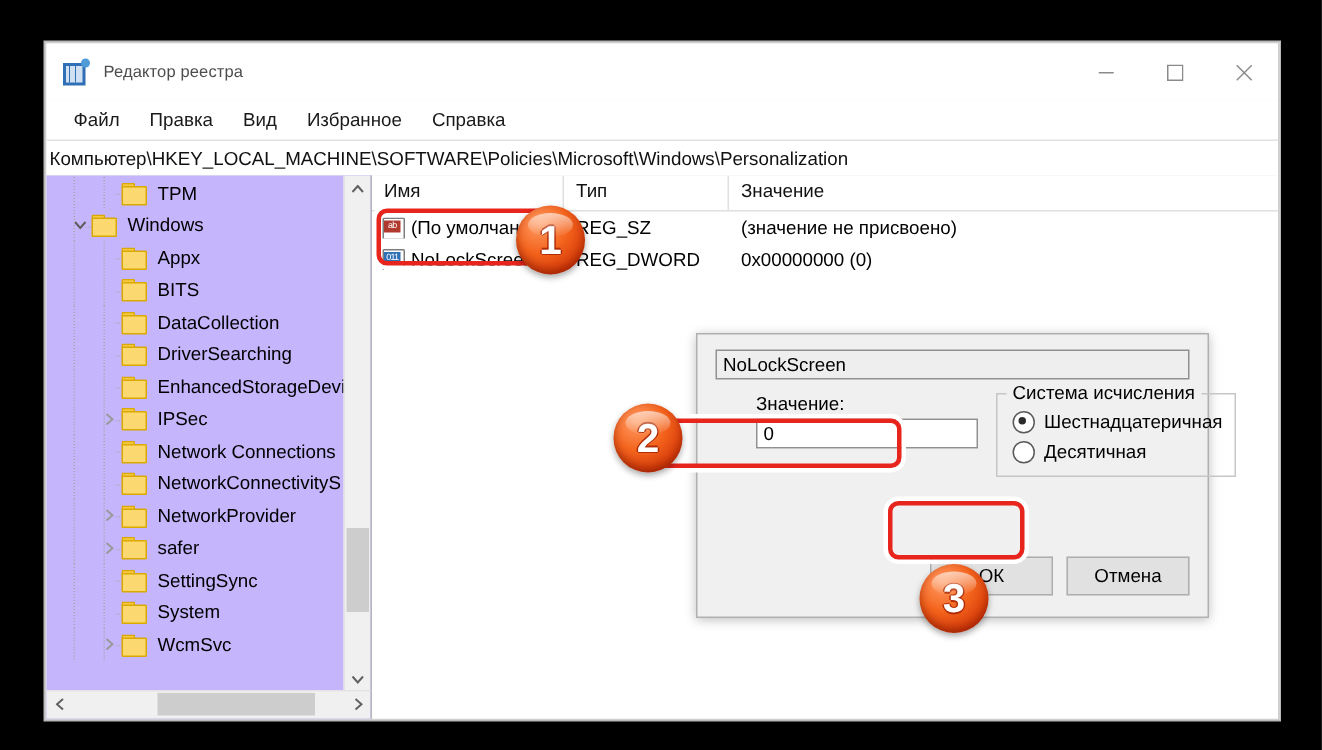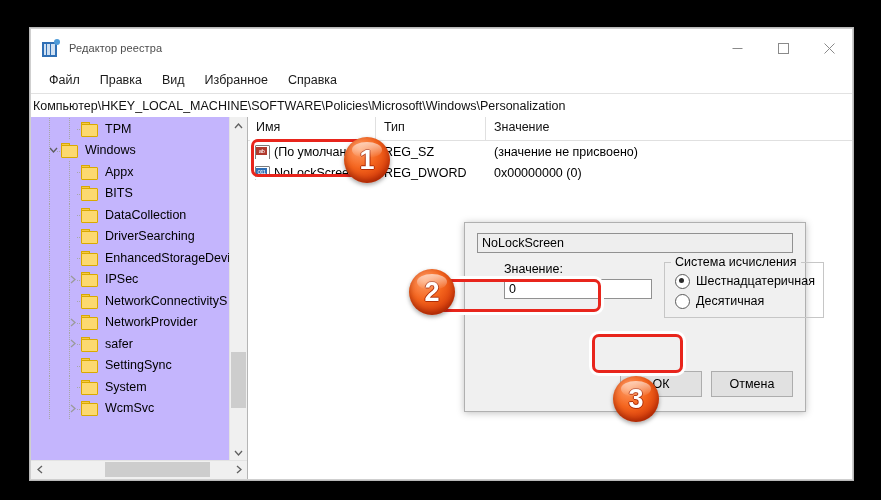--- a/index.html
+++ b/index.html
@@ -250,20 +250,31 @@
             </div>
             <div class="tnode">
               <div class="vdots" style="left: 18px;"></div>
               <div class="vdots" style="left: 38px;"></div>
               <div class="hdash" style="left: 46px; width: 7px; top: 11px;"></div>
               <div class="exp" style="margin-left: 34px;"></div>
               <div class="folder">
                 <div class="tab"></div>
                 <div class="body"></div>
               </div>
+              <span class="tlabel">Network Connections</span>
+            </div>
+            <div class="tnode">
+              <div class="vdots" style="left: 18px;"></div>
+              <div class="vdots" style="left: 38px;"></div>
+              <div class="hdash" style="left: 46px; width: 7px; top: 11px;"></div>
+              <div class="exp" style="margin-left: 34px;"></div>
+              <div class="folder">
+                <div class="tab"></div>
+                <div class="body"></div>
+              </div>
               <span class="tlabel">NetworkConnectivityS</span>
             </div>
             <div class="tnode">
               <div class="vdots" style="left: 18px;"></div>
               <div class="vdots" style="left: 38px;"></div>
               <div class="hdash" style="left: 46px; width: 7px; top: 11px;"></div>
               <div class="exp" style="margin-left: 34px;">
                 <svg width="6" height="9" viewBox="0 0 6 9">
                   <polyline points="1,1 5,4.5 1,8" fill="none" stroke="#9a9a9a" stroke-width="1.3"></polyline>
                 </svg>

